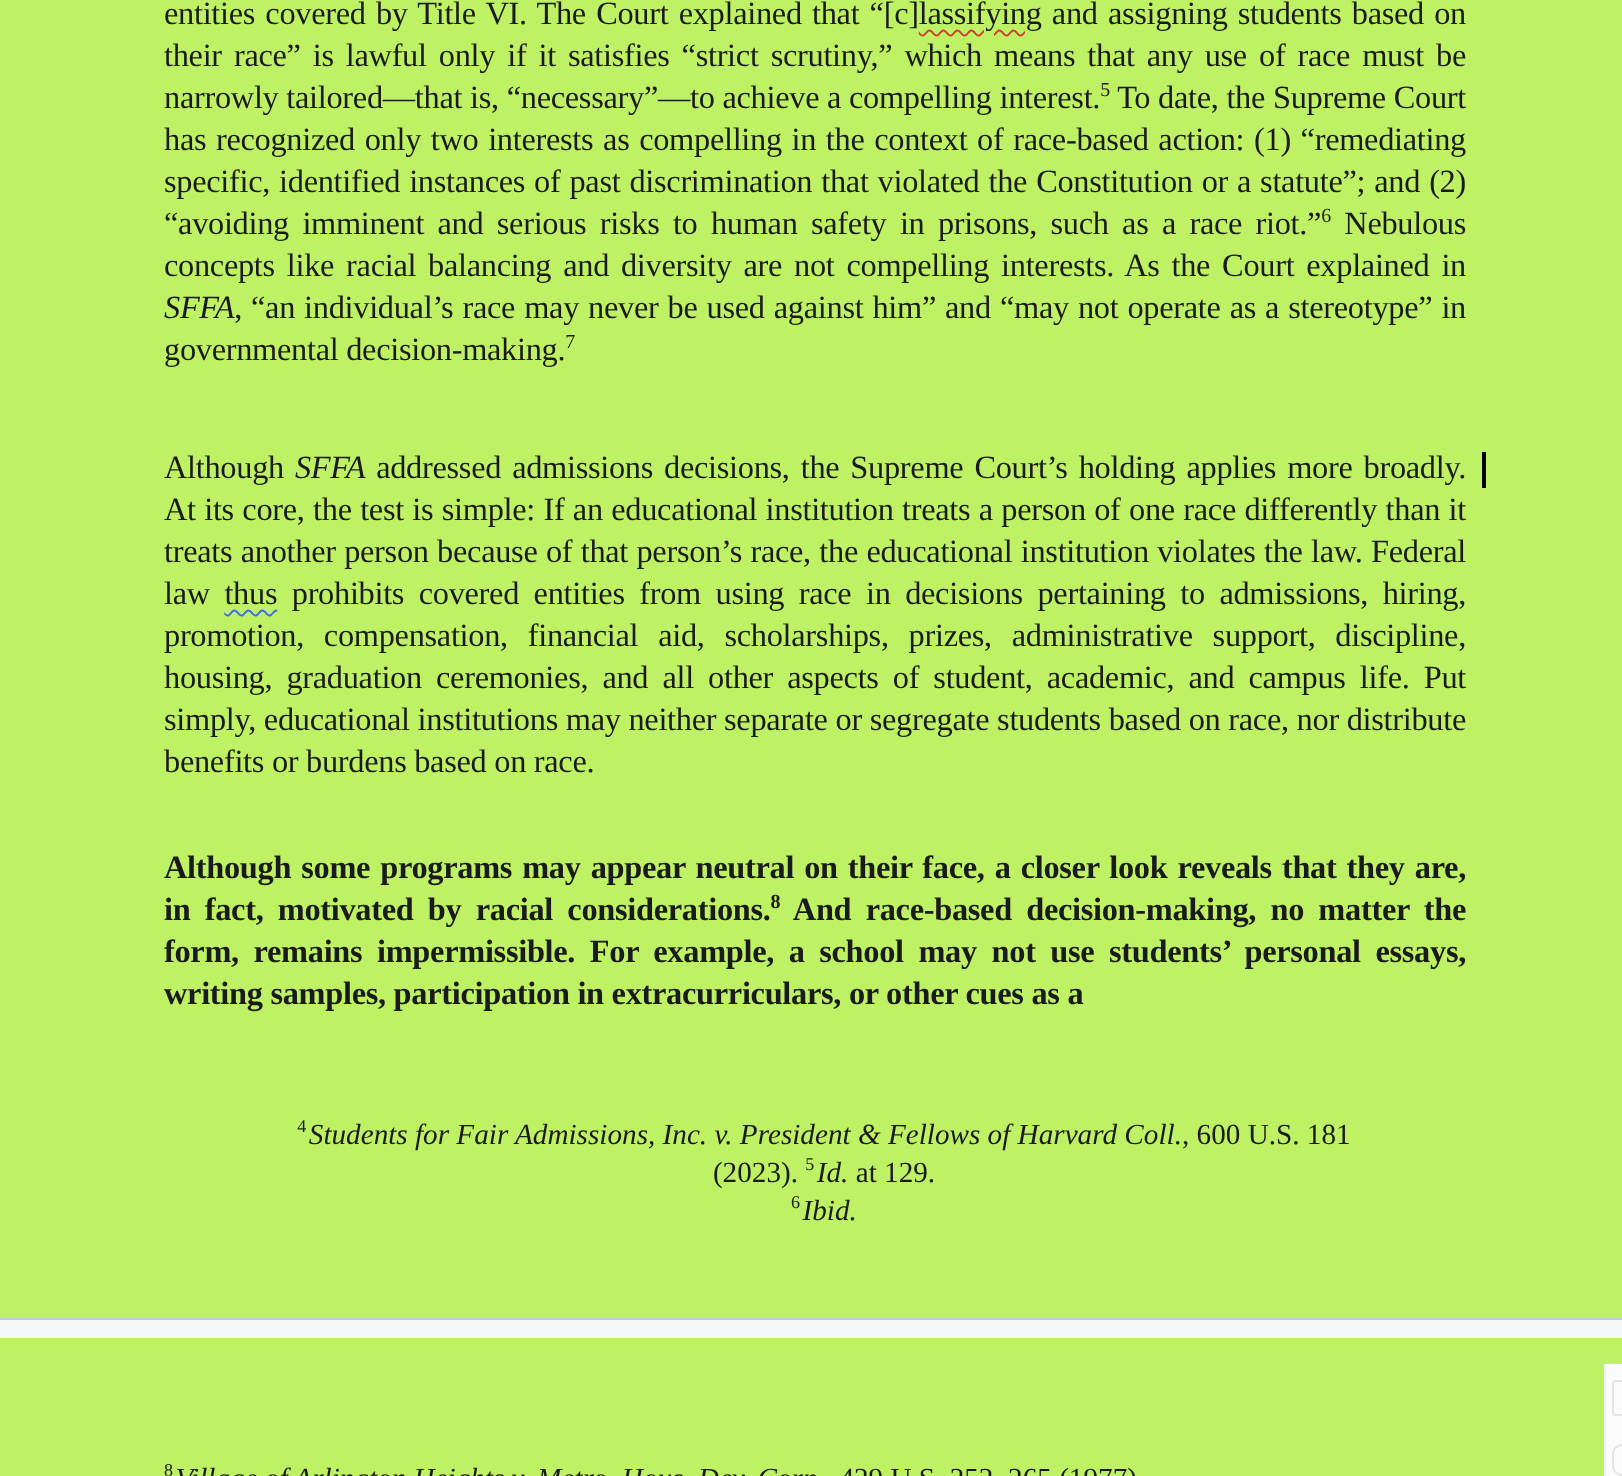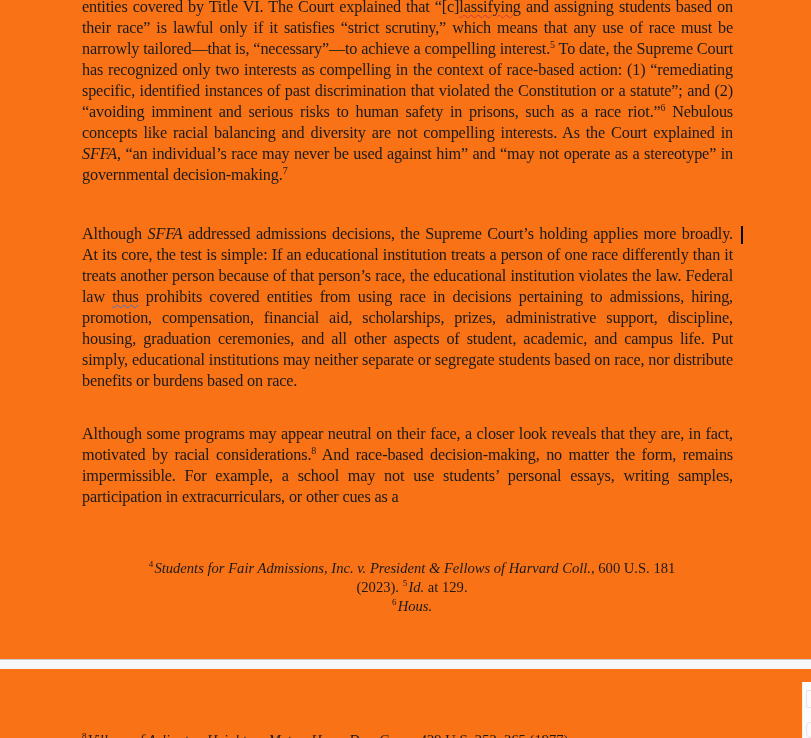--- a/index.html
+++ b/index.html
@@ -12,21 +12,21 @@
       height: 738px;
       overflow: hidden;
       position: relative;
       font-family: "Liberation Serif", "DejaVu Serif", serif;
       color: #1a1a1a;
     }
     .page {
       position: absolute;
       left: 0;
       width: 811px;
-      background: #f97316;
+      background: #bef264;
     }
     .page-1 { top: 0; height: 659px; }
     .page-2 { top: 669px; height: 69px; }
     .page-gap {
       position: absolute;
       left: 0;
       top: 659px;
       width: 811px;
       height: 9px;
       background: #f6f7f8;
@@ -40,21 +40,21 @@
       width: 651px;
       font-size: 16.2px;
       line-height: 21px;
       text-align: justify;
       letter-spacing: -0.15px;
       word-spacing: 0px;
     }
     .para { margin: 0; }
     .p1 { top: -3px; }
     .p2 { top: 224px; }
-    .p3 { top: 424px; }
+    .p3 { top: 424px; font-weight: bold; }
     sup {
       font-size: 10px;
       line-height: 0;
       vertical-align: 6px;
     }
     .spell-err {
       text-decoration: underline wavy #d23a3a;
       text-decoration-thickness: 1px;
       text-underline-offset: 2px;
     }
@@ -127,21 +127,21 @@
 
   <p class="body-text para p2"><span>Although </span><i>SFFA</i><span> addressed admissions decisions, the Supreme Court’s holding applies more broadly. At its core, the test is simple: If an educational institution treats a person of one race differently than it treats another person because of that person’s race, the educational institution violates the law. Federal law </span><span class="grammar-err">thus</span><span> prohibits covered entities from  using race in decisions pertaining to admissions, hiring, promotion, compensation, financial aid, scholarships, prizes, administrative support, discipline, housing, graduation ceremonies, and all other aspects of student, academic, and campus life. Put simply, educational institutions may neither separate or segregate students based on race, nor distribute benefits or burdens based on race.</span></p>
 
   <div class="cursor"></div>
 
   <p class="body-text para p3"><span>Although some programs may appear neutral on their face, a closer look reveals that they are, in fact, motivated by racial considerations.</span><sup>8</sup><span> And race-based decision-making, no matter the form, remains impermissible. For example, a school may not use students’  personal essays, writing samples, participation in extracurriculars, or other cues as a</span></p>
 
   <div class="footnotes">
     <p class="fn-line"><sup>4</sup> <i>Students for Fair Admissions, Inc. v. President &amp; Fellows of Harvard Coll.</i><span>, 600 U.S. 181</span></p>
     <p class="fn-line"><span>(2023). </span><sup>5</sup> <i>Id.</i><span> at 129.</span></p>
-    <p class="fn-line"><sup>6</sup> <i>Hous.</i><span></span></p>
+    <p class="fn-line"><sup>6</sup> <i>Ibid.</i><span></span></p>
   </div>
 </div>
 
 <div class="page-gap"></div>
 
 <div class="page page-2">
   <p class="fn8"><sup>8</sup> <i>Village of Arlington Heights v. Metro. </i><i class="spell-err">Hous</i><i>. Dev. Corp.</i><span>, 429 U.S. 252, 265 (1977).</span></p>
 
   <div class="right-edge-panel">
     <div class="tab1"></div>

